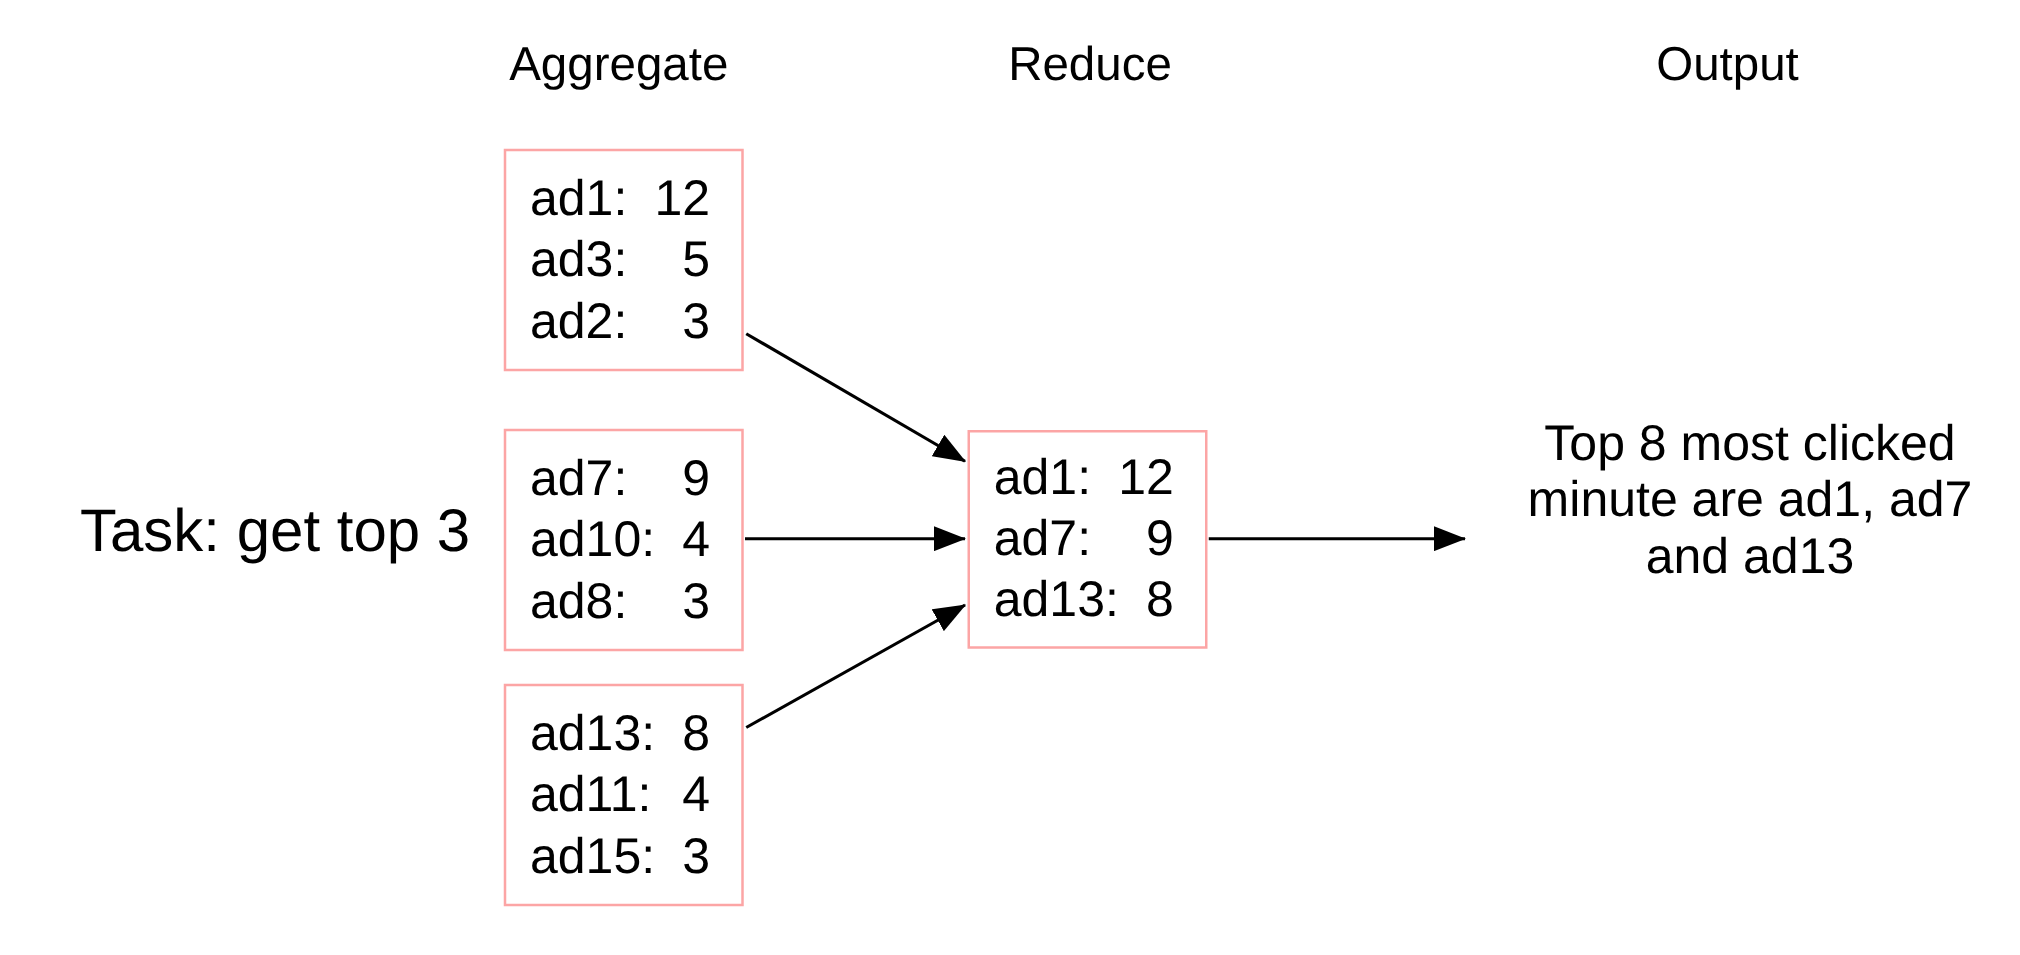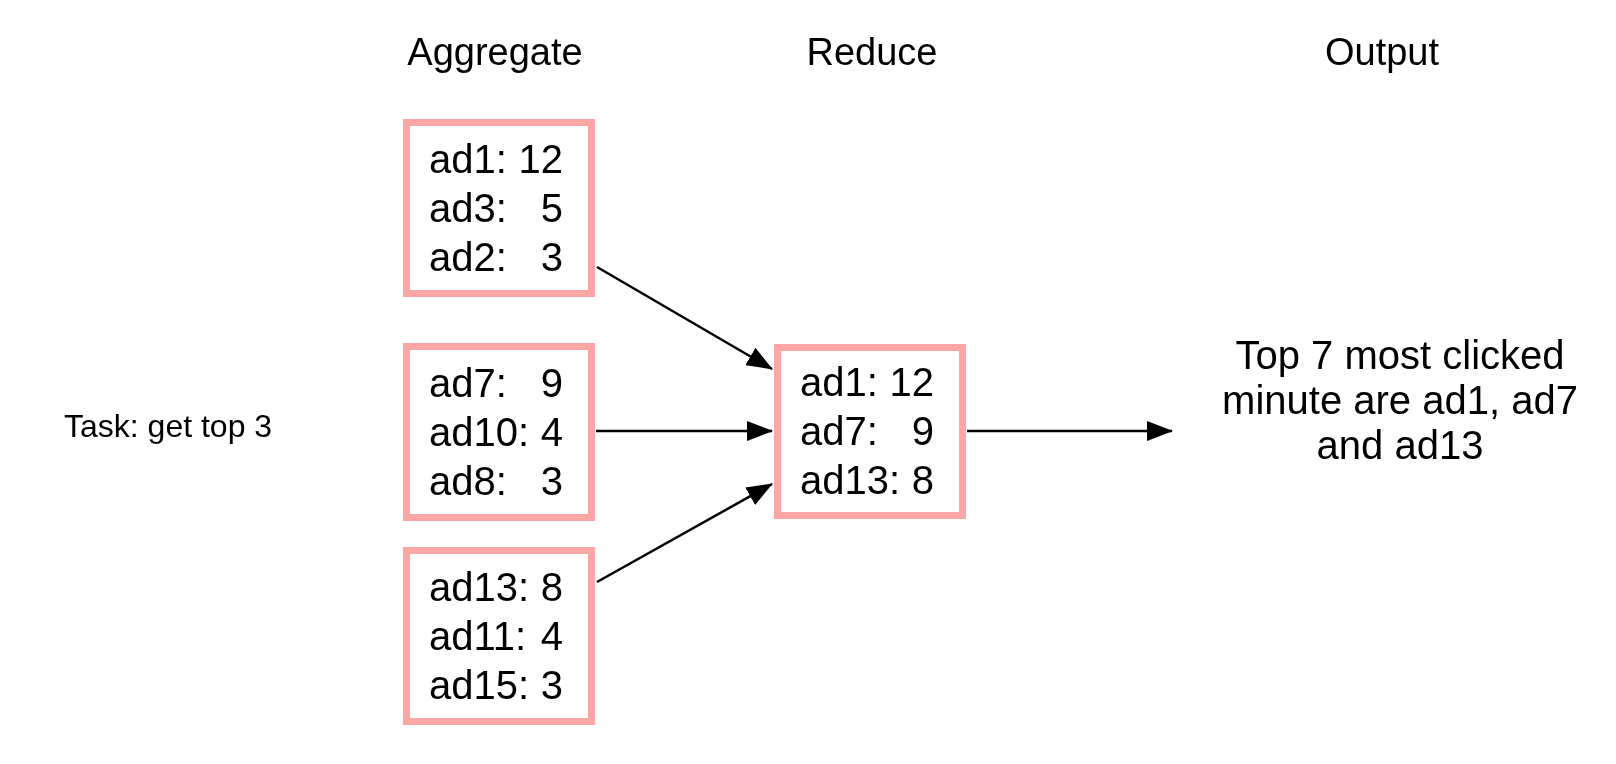--- a/index.html
+++ b/index.html
@@ -32,30 +32,30 @@
     text-align: center;
     white-space: nowrap;
   }
   .hdr-aggregate { left: 335px; }
   .hdr-reduce   { left: 712px; }
   .hdr-output   { left: 1222px; }
   .task-label {
     position: absolute;
     left: 64px;
     top: 404px;
-    font-size: 32px;
+    font-size: 48px;
     line-height: 44px;
     white-space: nowrap;
   }
   .kv-box {
     position: absolute;
     width: 192px;
     height: 178px;
     box-sizing: border-box;
-    border: 7px solid #fca5a5;
+    border: 2px solid #fca5a5;
     background: #ffffff;
     display: flex;
     flex-direction: column;
     justify-content: center;
   }
   .box-1 { left: 403px; top: 119px; }
   .box-2 { left: 403px; top: 343px; }
   .box-3 { left: 403px; top: 547px; }
   .box-reduce { left: 774px; top: 344px; height: 175px; }
   .kv-row {
@@ -156,18 +156,18 @@
       <span class="kv-key">ad7:</span>
       <span class="kv-val">9</span>
     </div>
     <div class="kv-row">
       <span class="kv-key">ad13:</span>
       <span class="kv-val">8</span>
     </div>
   </div>
 
   <div class="output-text">
-    <div>Top 7 most clicked</div>
+    <div>Top 8 most clicked</div>
     <div>minute are ad1, ad7</div>
     <div>and ad13</div>
   </div>
 
 </div>
 
 </body></html>

